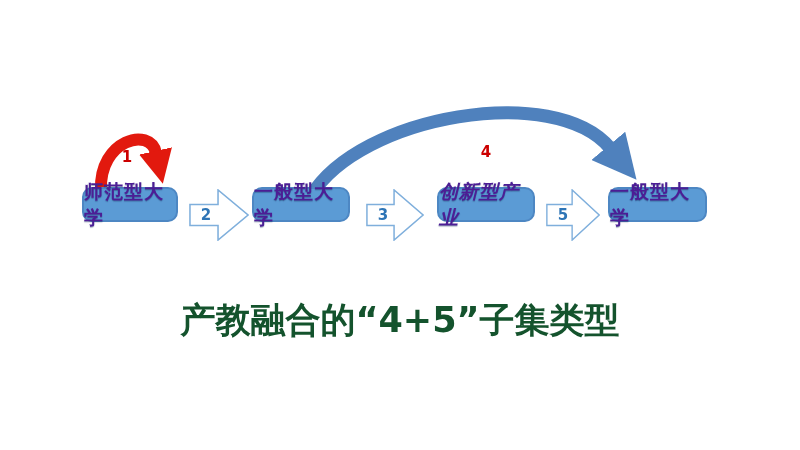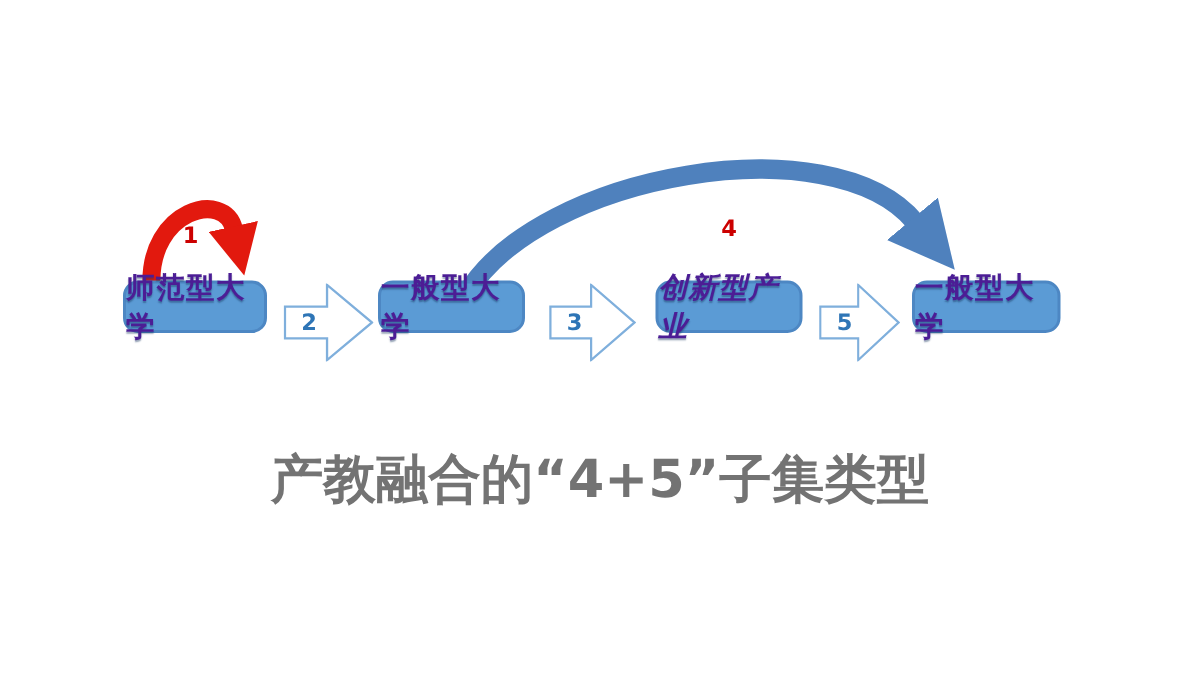--- a/index.html
+++ b/index.html
@@ -20,21 +20,21 @@
   .step-num{
     position:absolute;left:4px;top:50%;transform:translateY(-50%);
     width:26px;text-align:center;color:#2e75b6;font-weight:bold;font-size:15px;
   }
   .marker-label{
     position:absolute;width:22px;text-align:center;
     color:#cc0000;font-weight:bold;font-size:15px;line-height:18px;
   }
   .title{
     position:absolute;left:0;top:296px;width:800px;text-align:center;
-    color:#737373;font-size:35px;font-weight:bold;line-height:48px;
+    color:#14532d;font-size:35px;font-weight:bold;line-height:48px;
   }
 </style>
 </head>
 <body>
 
 <div class="slide">
 
   <svg class="layer" width="800" height="450" viewBox="0 0 800 450">
     <defs>
       <marker id="headRed" viewBox="0 0 8 8" refX="0.5" refY="4" markerWidth="2.8" markerHeight="2.8" orient="auto" markerUnits="strokeWidth">

